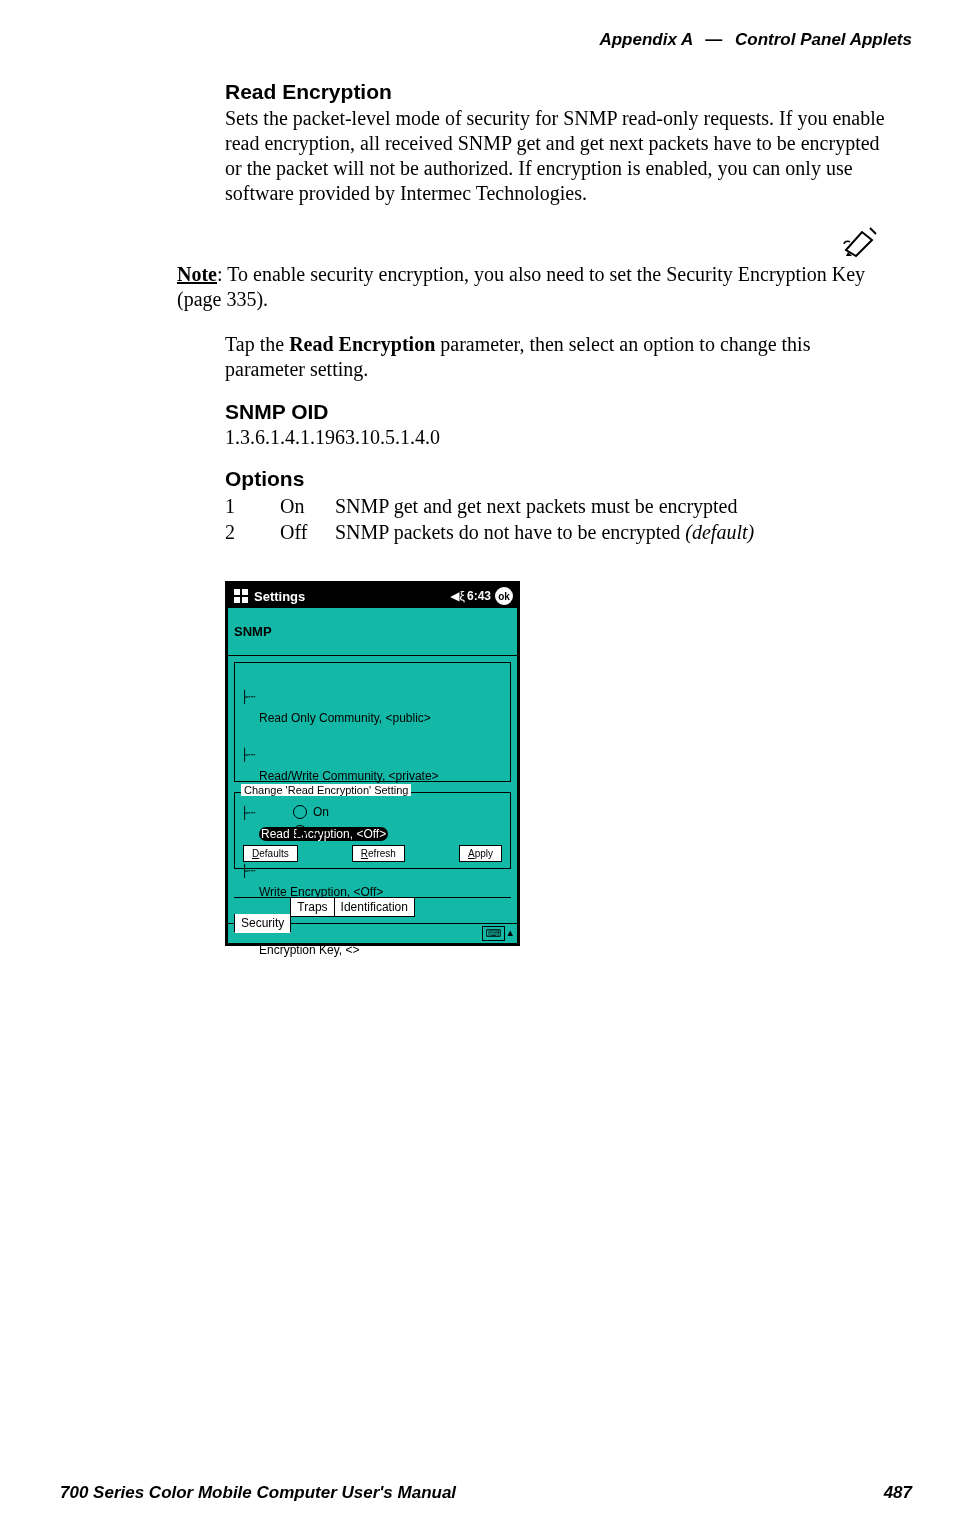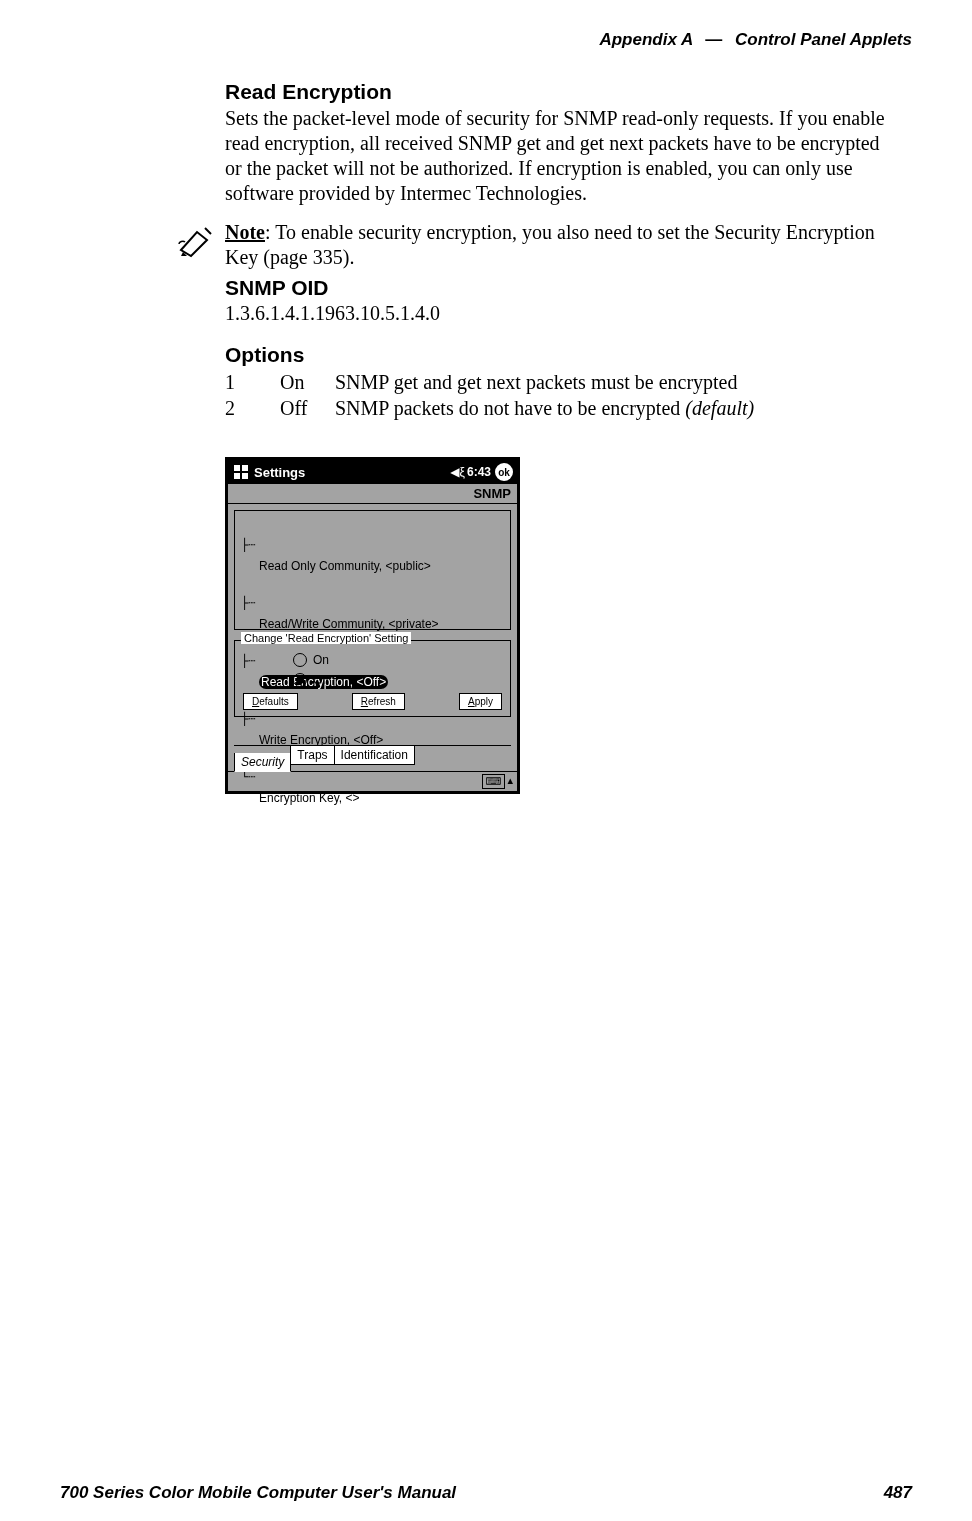--- a/index.html
+++ b/index.html
@@ -33,23 +33,24 @@
       font-size: 21px;
       margin-bottom: 2px;
     }
     .body-text {
       font-size: 20px;
       line-height: 1.25;
       margin-bottom: 14px;
     }
     .note-row {
       display: flex;
-      align-items: flex-start;
+      align-items: flex-end;
       margin-left: -48px;
-      margin-bottom: 6px;
+      margin-bottom: 20px;
+      flex-direction: column;
     }
     .note-icon {
       width: 40px;
       flex: 0 0 40px;
       margin-right: 8px;
       margin-top: 2px;
     }
     .note-text {
       font-size: 20px;
       line-height: 1.25;
@@ -83,21 +84,21 @@
     .opt-col2 { width: 55px; }
     .opt-col3 { flex: 1; }
     .default-tag { font-style: italic; }
     
     .screenshot {
       margin-top: 36px;
       width: 295px;
       border: 3px solid #000;
       font-family: Tahoma, Arial, sans-serif;
       font-size: 13px;
-      background: #a3a3a3;
+      background: #14b8a6;
     }
     .titlebar {
       background: #000;
       color: #fff;
       display: flex;
       align-items: center;
       height: 24px;
       padding: 0 4px;
     }
     .titlebar .start-icon {
@@ -109,24 +110,23 @@
     }
     .titlebar .tb-title { font-weight: bold; flex: 1; }
     .titlebar .speaker { margin: 0 2px; font-size: 12px; }
     .titlebar .time { font-weight: bold; font-size: 12px; margin-right: 4px; }
     .titlebar .ok {
       background: #fff; color: #000; border-radius: 50%; width: 18px; height: 18px;
       display: flex; align-items: center; justify-content: center;
       font-weight: bold; font-size: 10px;
     }
     .app-title {
-      padding: 2px 6px;
+      padding: 16px 6px;
       font-weight: bold;
       border-bottom: 1px solid #000;
-      text-align: right;
     }
     .snmp-panel {
       padding: 6px;
     }
     .tree-box {
       border: 1px solid #000;
       padding: 4px 4px 4px 6px;
       height: 120px;
     }
     .tree-item {
@@ -200,22 +200,21 @@
       border: 1px solid #000;
       border-top: none;
       padding: 2px 6px;
       font-size: 12px;
       margin-right: -1px;
       background: white;
     }
     .tab.active {
       border-bottom: 1px solid white;
       position: relative;
-      top: 7px;
-      font-style: italic;
+      top: 16px;
     }
     .sip-bar {
       border-top: 1px solid #000;
       display: flex;
       justify-content: flex-end;
       padding: 2px 4px;
     }
     .kbd-icon {
       border: 1px solid #000;
       padding: 0 3px;
@@ -257,20 +256,23 @@
         <path d="M28 6 L34 12" fill="none" stroke="#000" stroke-width="2"></path>
         <path d="M6 30 L10 34 L4 34 Z" fill="#000"></path>
         <path d="M2 22 C2 20 6 18 8 20" fill="none" stroke="#000" stroke-width="1.5"></path>
       </svg>
     </div>
     <div class="note-text">
       <span class="note-label">Note</span><span>: </span><span>To enable security encryption, you also need to set the Security Encryption Key (page 335).</span>
     </div>
   </div>
 
+  <div class="action-body">
+    <span>Tap the </span><span class="param-name">Read Encryption</span><span> parameter, then select an option to change this parameter setting.</span>
+  </div>
 
   <div class="sub-title">SNMP OID</div>
   <div class="oid-value">1.3.6.1.4.1.1963.10.5.1.4.0</div>
 
   <div class="sub-title">Options</div>
   <div class="options-table">
     <div class="options-row">
       <div class="opt-col1">1</div>
       <div class="opt-col2">On</div>
       <div class="opt-col3">

